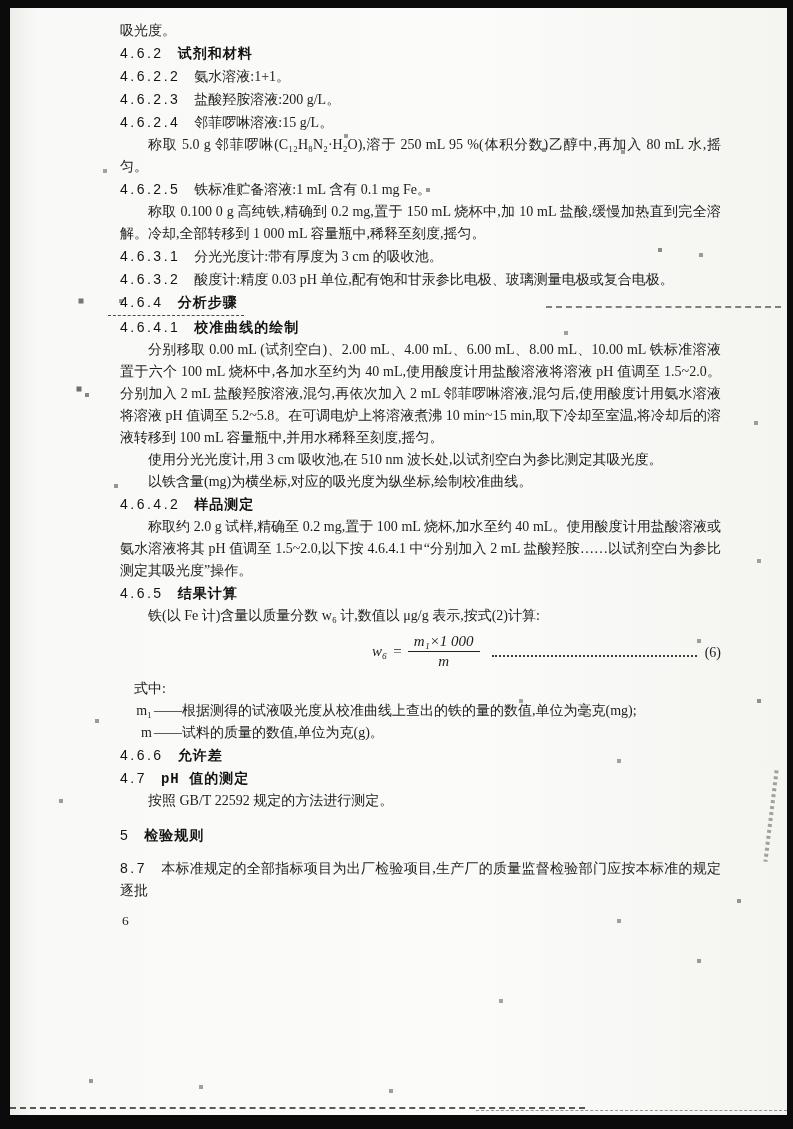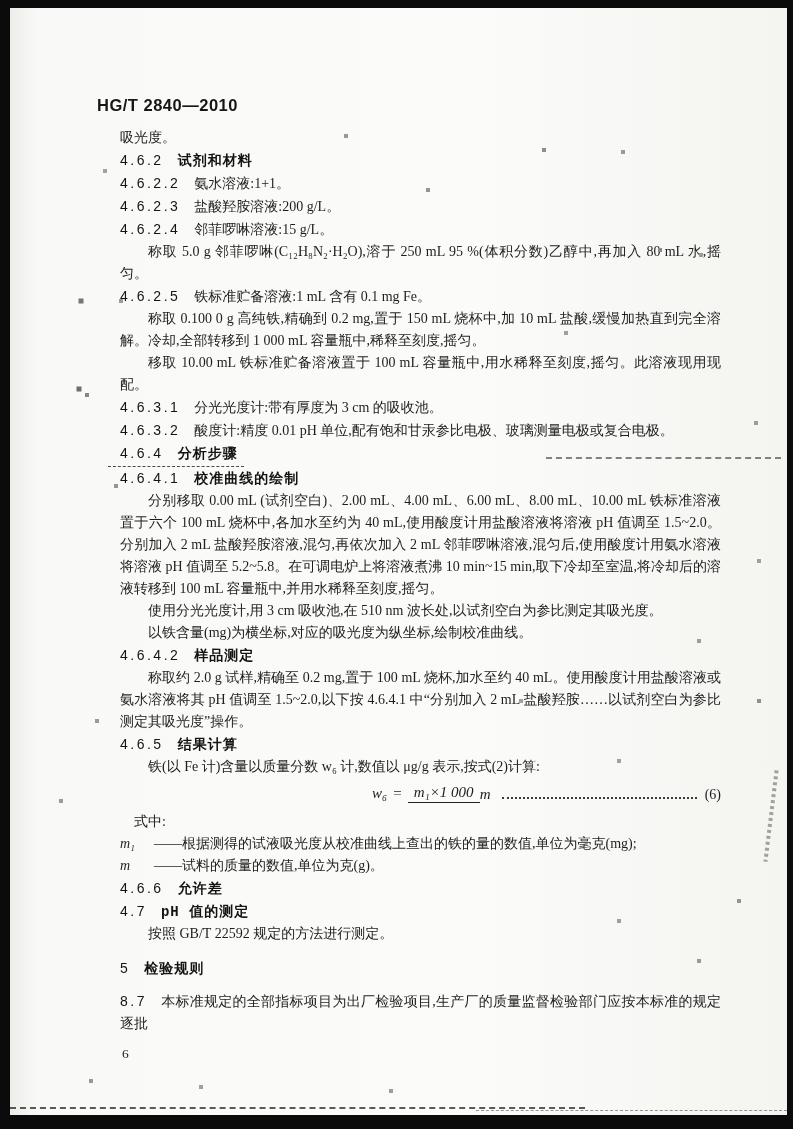--- a/index.html
+++ b/index.html
@@ -35,30 +35,30 @@
                         margin-left:-12px; padding:0 6px 1px 12px; }
   .h464 { position:relative; }
   .artifact-right { position:absolute; right:-60px; top:15px; width:235px; height:0;
                     border-top:2px dashed #5a5a5a; opacity:.75; }
 
   
   .formula-row { display:flex; align-items:center; padding-left:252px; margin:6px 0 8px 0;
                  line-height:normal; }
   .f-var { font-style:italic; font-family:"Liberation Serif","DejaVu Serif",serif; font-size:15px; }
   .f-eq { margin:0 6px; font-size:15px; }
-  .frac { display:inline-flex; flex-direction:row; align-items:center; text-align:right; }
+  .frac { display:inline-flex; flex-direction:column; align-items:center; text-align:right; }
   .frac .f-num { display:block; padding:0 6px 1px 6px; border-bottom:1.4px solid #222;
                  font-style:italic; font-size:15px; }
   .frac .f-den { display:block; padding-top:1px; font-style:italic; font-size:15px; }
   .leader { flex:1; height:0; border-bottom:2.2px dotted #3c3c3c; margin:8px 8px 0 12px; }
   .f-no { font-size:14px; white-space:nowrap; margin-top:2px; }
 
   
   .def-row { display:flex; line-height:22px; }
-  .def-term { width:32px; text-align:left; font-style:italic; flex:none;
+  .def-term { width:32px; text-align:right; flex:none;
               font-family:"Liberation Serif","DejaVu Serif",serif; }
   .def-text { flex:1; margin-left:2px; }
 
   .page-num { margin:8px 0 0 2px; font-size:13.5px; color:#222; }
 
   
   .speckles { position:absolute; top:0; left:0; width:2px; height:2px; background:transparent;
     box-shadow: 335px 127px 0 1px #9a9a96, 533px 141px 0 1px #8d8d89, 612px 143px 0 1px #9a9a94,
       94px 162px 0 1px #a3a39e, 417px 181px 0 1px #969691, 649px 241px 0 1px #8b8b86,
       690px 246px 0 1px #9b9b95, 70px 292px 0 1.5px #77776f, 110px 292px 0 1px #9d9d97,
@@ -77,23 +77,20 @@
   .bottom-dash2 { position:absolute; left:60%; bottom:4px; width:40%; height:0;
     border-top:1.5px dashed #6a6a64; opacity:.7; }
 </style>
 </head>
 <body>
 
 <div class="frame">
   <div class="page">
     <div class="speckles"></div>
 
-    <header class="doc-header">
-      <span class="doc-code">HG/T 2840—2010</span>
-    </header>
 
     <main class="content">
 
       <p class="body no-indent">吸光度。</p>
 
       <div class="clause">
         <span class="cnum">4.6.2</span><span class="ctitle">试剂和材料</span>
       </div>
 
       <div class="clause">
@@ -105,27 +102,26 @@
       <div class="clause">
         <span class="cnum">4.6.2.4</span><span class="ctext">邻菲啰啉溶液:15 g/L。</span>
       </div>
       <p class="body">称取 5.0 g 邻菲啰啉(C₁₂H₈N₂·H₂O),溶于 250 mL 95 %(体积分数)乙醇中,再加入 80 mL 水,摇匀。</p>
 
       <div class="clause">
         <span class="cnum">4.6.2.5</span><span class="ctext">铁标准贮备溶液:1 mL 含有 0.1 mg Fe。</span>
       </div>
       <p class="body">称取 0.100 0 g 高纯铁,精确到 0.2 mg,置于 150 mL 烧杯中,加 10 mL 盐酸,缓慢加热直到完全溶解。冷却,全部转移到 1 000 mL 容量瓶中,稀释至刻度,摇匀。</p>
 
-      <p class="body">移取 10.00 mL 铁标准贮备溶液置于 100 mL 容量瓶中,用水稀释至刻度,摇匀。此溶液现用现配。</p>
 
       <div class="clause">
         <span class="cnum">4.6.3.1</span><span class="ctext">分光光度计:带有厚度为 3 cm 的吸收池。</span>
       </div>
       <div class="clause">
-        <span class="cnum">4.6.3.2</span><span class="ctext">酸度计:精度 0.01 pH 单位,配有饱和甘汞参比电极、玻璃测量电极或复合电极。</span>
+        <span class="cnum">4.6.3.2</span><span class="ctext">酸度计:精度 0.03 pH 单位,配有饱和甘汞参比电极、玻璃测量电极或复合电极。</span>
       </div>
 
       <div class="clause h464">
         <span class="underline-artifact"><span class="cnum">4.6.4</span><span class="ctitle">分析步骤</span></span>
         <span class="artifact-right"></span>
       </div>
 
       <div class="clause">
         <span class="cnum">4.6.4.1</span><span class="ctitle">校准曲线的绘制</span>
       </div>

